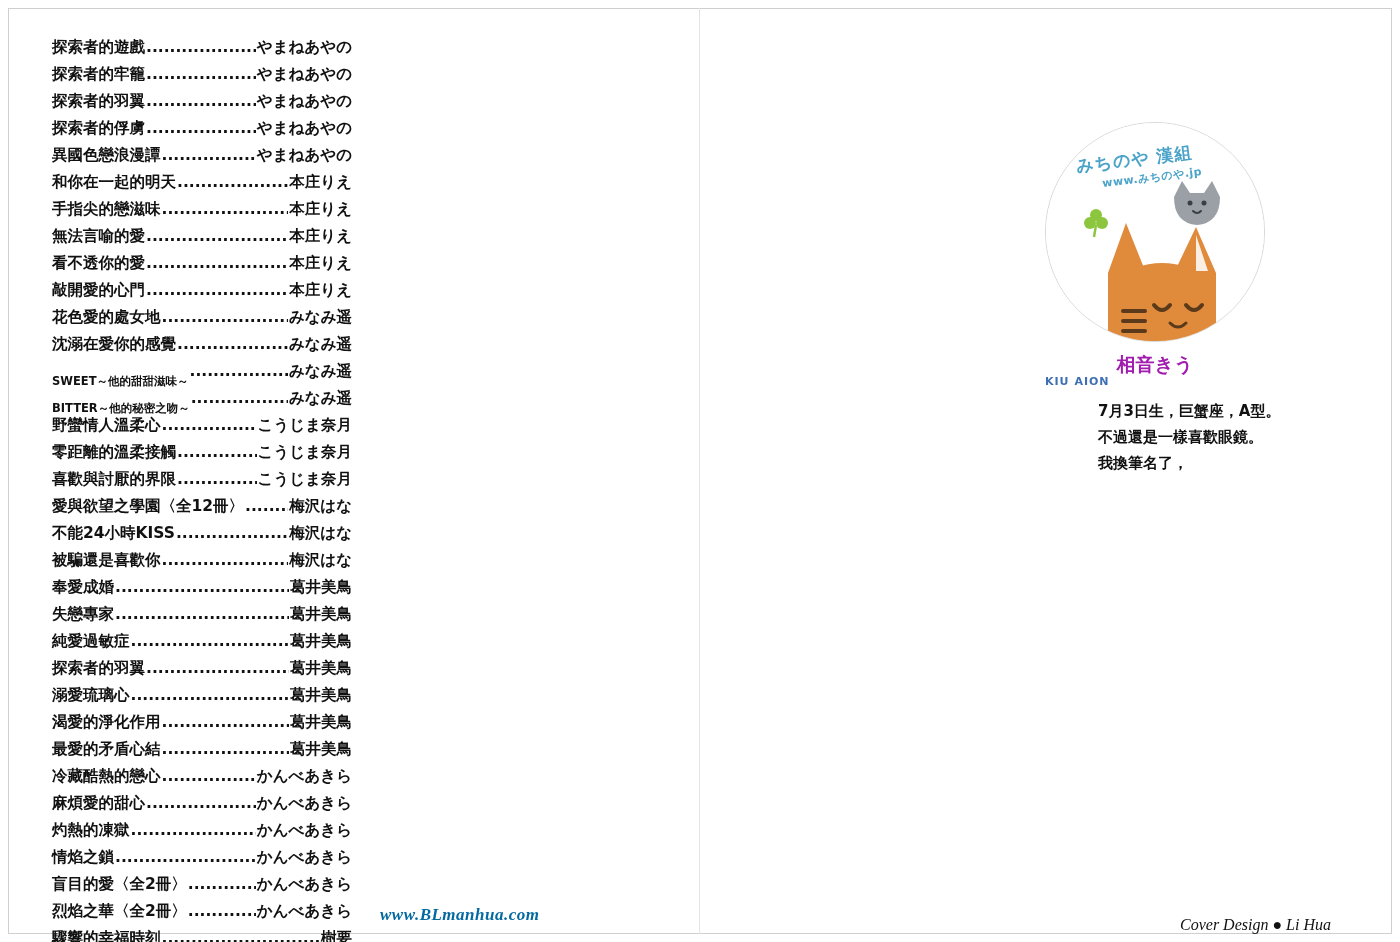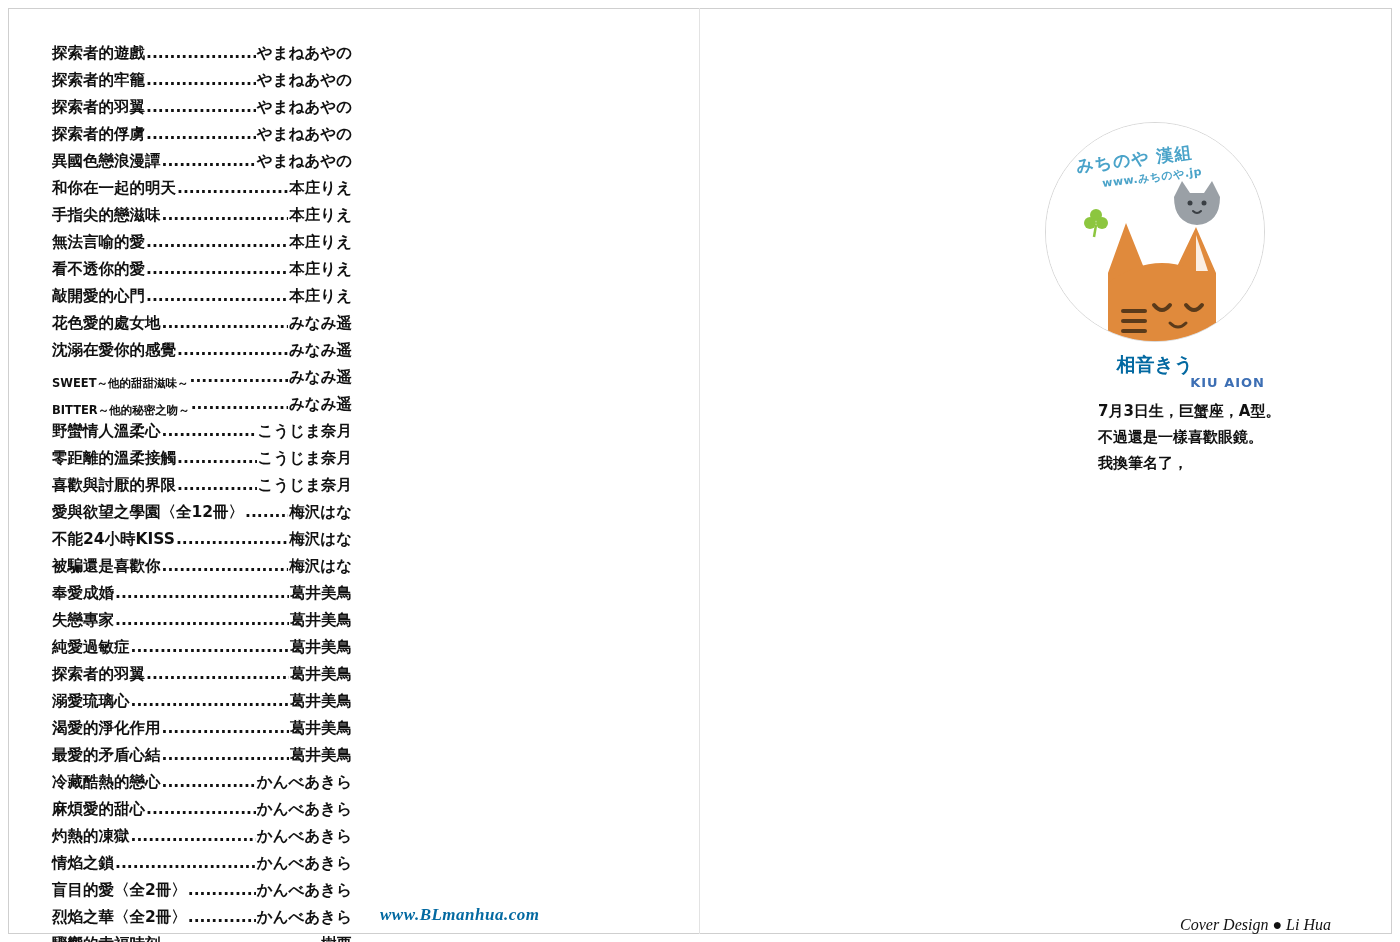--- a/index.html
+++ b/index.html
@@ -45,21 +45,21 @@
     height: 942px;
   }
   #title-list {
     position: absolute;
     left: 52px;
     top: 40px;
     width: 300px;
   }
   .list-row {
     display: flex;
-    align-items: center;
+    align-items: flex-start;
     white-space: nowrap;
     font-size: 15.5px;
     line-height: 1.0;
     height: 27px;
     color: #111111;
     font-family: "DejaVu Sans", "Liberation Sans", sans-serif;
     font-weight: 700;
   }
   .list-row .t {
     flex: 0 0 auto;
@@ -149,30 +149,30 @@
     text-shadow: 1px 1px 0 #ffffff;
   }
   #author-name {
     position: absolute;
     left: 345px;
     top: 352px;
     width: 220px;
     text-align: center;
     font-size: 19px;
     font-weight: bold;
-    color: #0369a1;
+    color: #a21caf;
     font-family: "DejaVu Sans", sans-serif;
   }
   #author-name-romaji {
     position: absolute;
     left: 345px;
     top: 375px;
     width: 220px;
-    text-align: right;
-    font-size: 13px;
+    text-align: left;
+    font-size: 11px;
     font-weight: bold;
     color: #3d6fb4;
     letter-spacing: 1px;
     font-family: "DejaVu Sans", sans-serif;
   }
   #bio {
     position: absolute;
     left: 398px;
     top: 398px;
     width: 300px;

